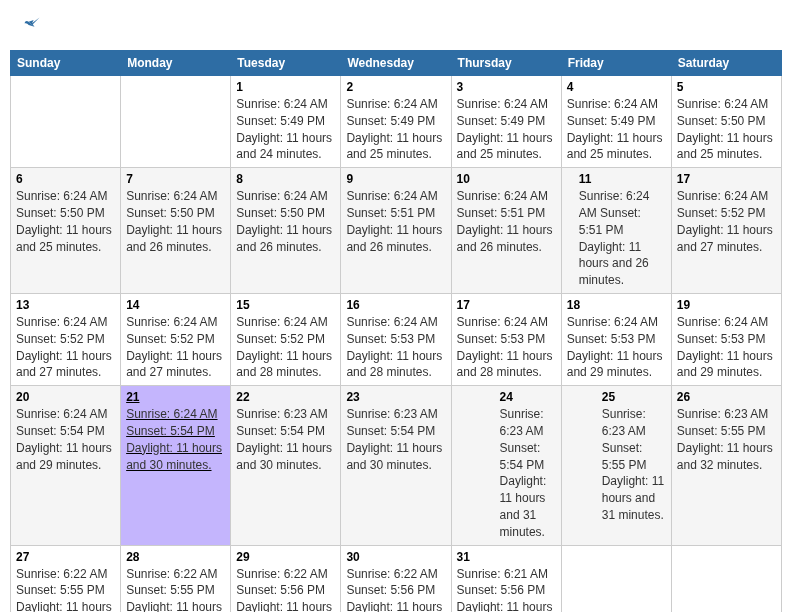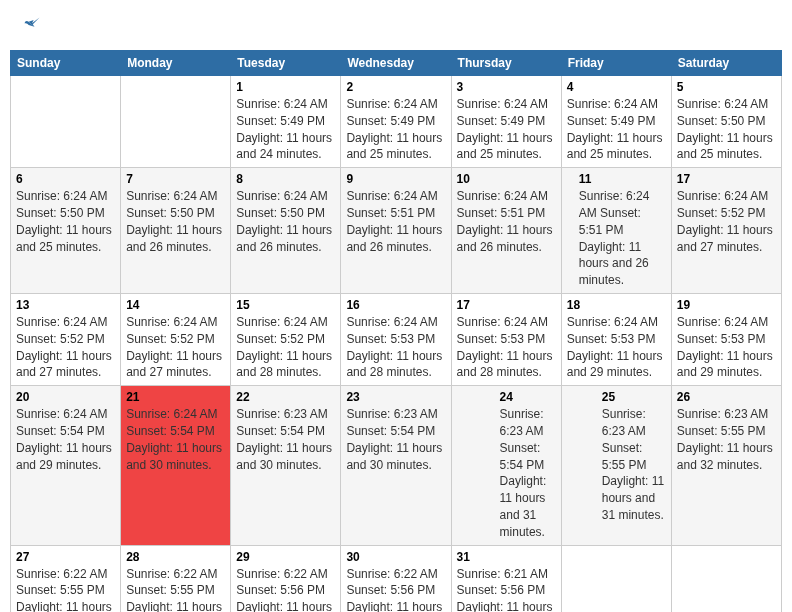--- a/index.html
+++ b/index.html
@@ -238,21 +238,21 @@
 Daylight: 11 hours and 29 minutes.</div>
         </td>
       </tr>
       <tr>
         <td style="background: rgb(245, 245, 245);">
           <span class="day-num">20</span>
           <div class="day-info">Sunrise: 6:24 AM
 Sunset: 5:54 PM
 Daylight: 11 hours and 29 minutes.</div>
         </td>
-        <td style="background: #ef4444;">
+        <td style="background: #c4b5fd; text-decoration: underline;">
           <span class="day-num">21</span>
           <div class="day-info">Sunrise: 6:24 AM
 Sunset: 5:54 PM
 Daylight: 11 hours and 30 minutes.</div>
         </td>
         <td style="background: rgb(245, 245, 245);">
           <span class="day-num">22</span>
           <div class="day-info">Sunrise: 6:23 AM
 Sunset: 5:54 PM
 Daylight: 11 hours and 30 minutes.</div>

